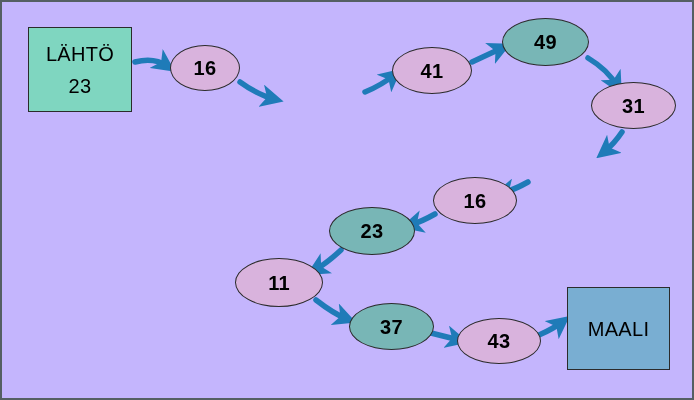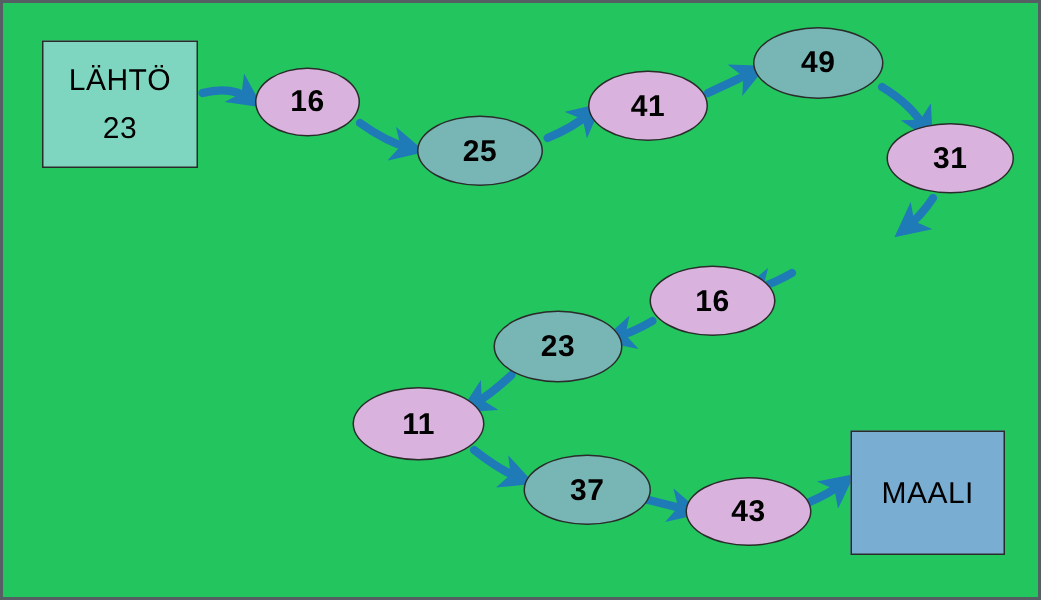--- a/index.html
+++ b/index.html
@@ -4,21 +4,21 @@
 <style>
   html, body {
     margin: 0;
     padding: 0;
     background: #ffffff;
   }
   #canvas {
     position: relative;
     width: 694px;
     height: 400px;
-    background: #22c55e;
+    background: #c4b5fd;
     border: 2px solid #555f63;
     box-sizing: border-box;
     overflow: hidden;
     font-family: "Liberation Sans", sans-serif;
   }
   #edge-layer {
     position: absolute;
     left: 0;
     top: 0;
     width: 694px;
@@ -81,23 +81,20 @@
 
   <div class="node rect mint" style="left:26px; top:25px; width:104px; height:85px;">
     <span class="node-label">LÄHTÖ</span>
     <span class="node-label">23</span>
   </div>
 
   <div class="node ellipse purple" style="left:168px; top:43px; width:70px; height:46px;">
     <span class="node-label">16</span>
   </div>
 
-  <div class="node ellipse teal" style="left:276px; top:75px; width:84px; height:47px;">
-    <span class="node-label">25</span>
-  </div>
 
   <div class="node ellipse purple" style="left:390px; top:45px; width:80px; height:47px;">
     <span class="node-label">41</span>
   </div>
 
   <div class="node ellipse teal" style="left:500px; top:16px; width:87px; height:48px;">
     <span class="node-label">49</span>
   </div>
 
   <div class="node ellipse purple" style="left:589px; top:80px; width:85px; height:47px;">

